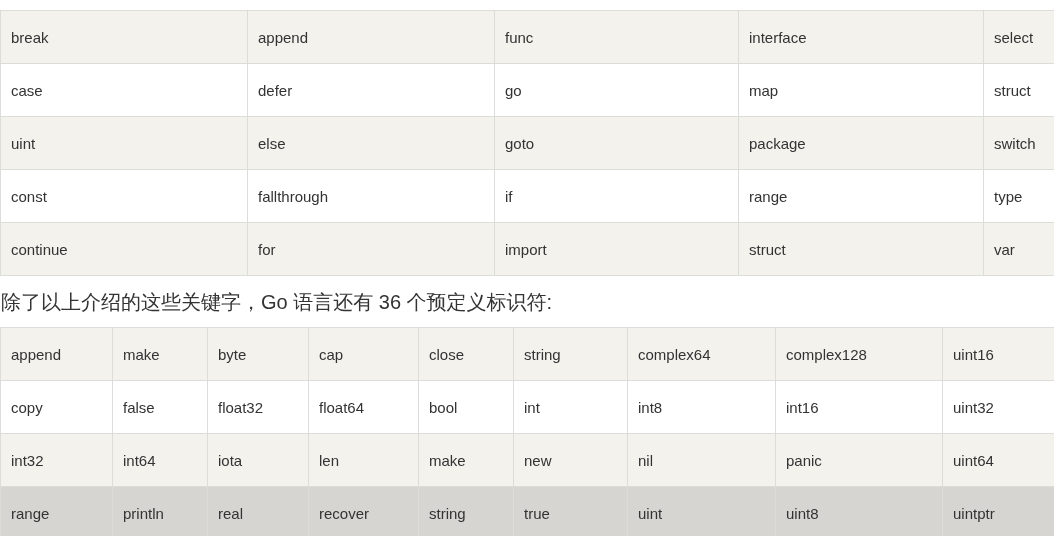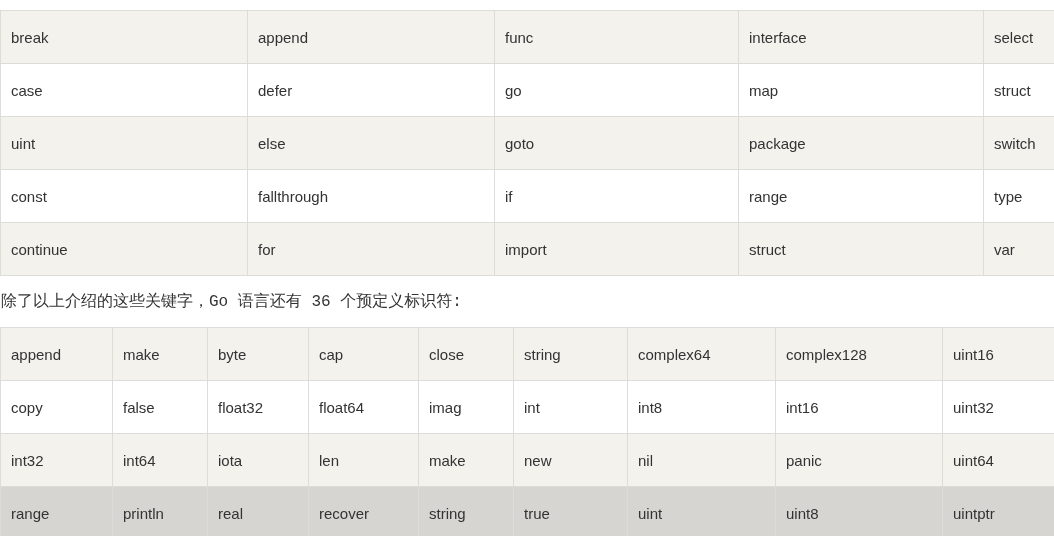--- a/index.html
+++ b/index.html
@@ -38,26 +38,25 @@
     vertical-align: middle;
     box-sizing: border-box;
     white-space: nowrap;
     overflow: hidden;
     color: var(--text-color, #333);
   }
   table.ref-table tr:nth-child(odd) { background: var(--row-odd, #f4f2ed); }
   table.ref-table tr:nth-child(even) { background: var(--row-even, #ffffff); }
   table.ref-table tr.highlight { background: var(--row-highlight, #d6d5d1); }
   p.intro {
-    font-size: 16px;
+    font-size: 20px;
     line-height: 19px;
     margin: 17px 0 15px 0;
     padding-left: 1px;
     color: var(--text-color, #333);
-    font-family: Liberation Mono, monospace;
   }
 </style>
 </head>
 <body>
 
 <div class="doc">
 
   <div class="table-clip first">
     <table class="ref-table kw-table">
       <colgroup>
@@ -132,21 +131,21 @@
             <td>string</td>
             <td>complex64</td>
             <td>complex128</td>
             <td>uint16</td>
           </tr>
           <tr>
             <td>copy</td>
             <td>false</td>
             <td>float32</td>
             <td>float64</td>
-            <td>imag</td>
+            <td>bool</td>
             <td>int</td>
             <td>int8</td>
             <td>int16</td>
             <td>uint32</td>
           </tr>
           <tr>
             <td>int32</td>
             <td>int64</td>
             <td>iota</td>
             <td>len</td>

